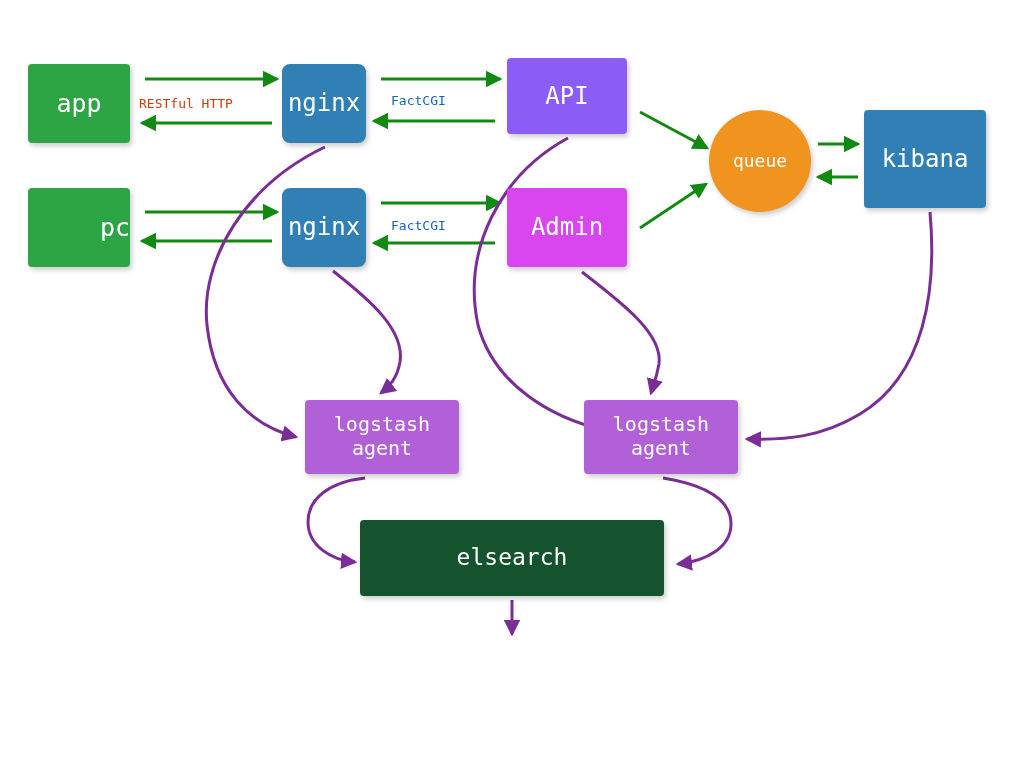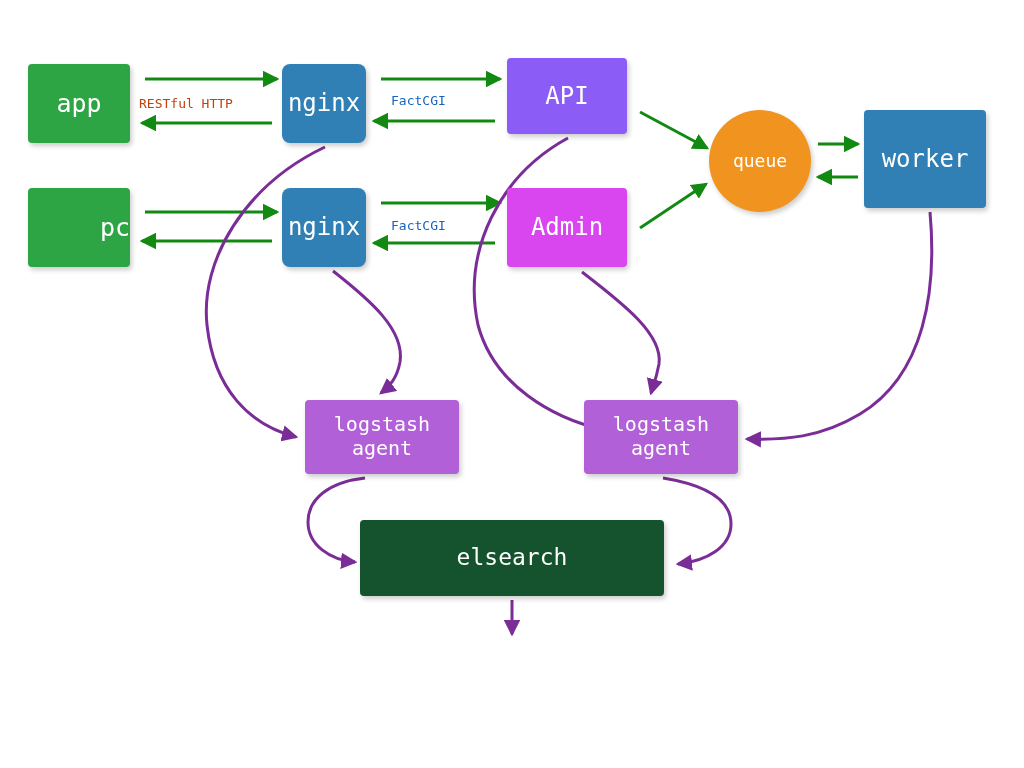--- a/index.html
+++ b/index.html
@@ -135,21 +135,21 @@
 
   <div class="node rounded" style="left:507px; top:188px; width:120px; height:79px; background:#d946ef; font-size:24px;">
     <span class="node-label">Admin</span>
   </div>
 
   <div class="node circle" style="left:709px; top:110px; width:102px; height:102px; background:#f0941f; font-size:18px;">
     <span class="node-label">queue</span>
   </div>
 
   <div class="node rounded" style="left:864px; top:110px; width:122px; height:98px; background:#3180b5; font-size:24px;">
-    <span class="node-label">worker</span>
+    <span class="node-label">kibana</span>
   </div>
 
   <div class="node rounded" style="left:305px; top:400px; width:154px; height:74px; background:#b160d8; font-size:20px;">
     <span class="node-label">logstash
 agent</span>
   </div>
 
   <div class="node rounded" style="left:584px; top:400px; width:154px; height:74px; background:#b160d8; font-size:20px;">
     <span class="node-label">logstash
 agent</span>

